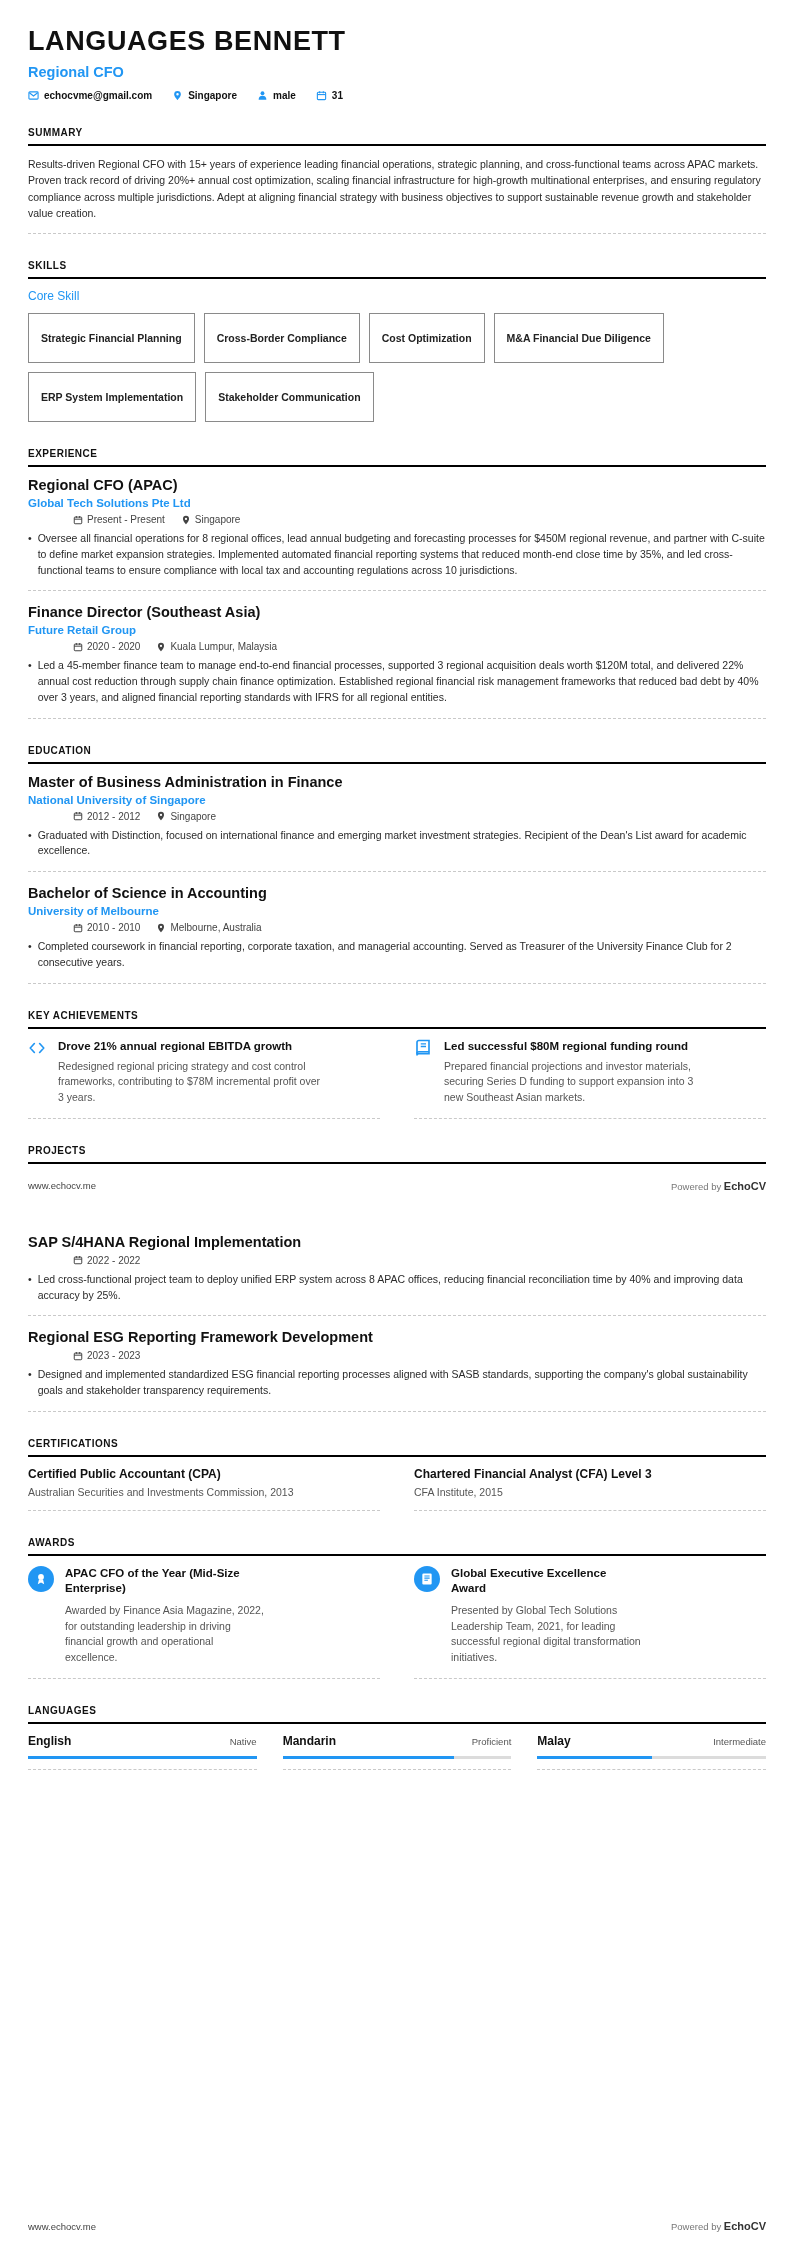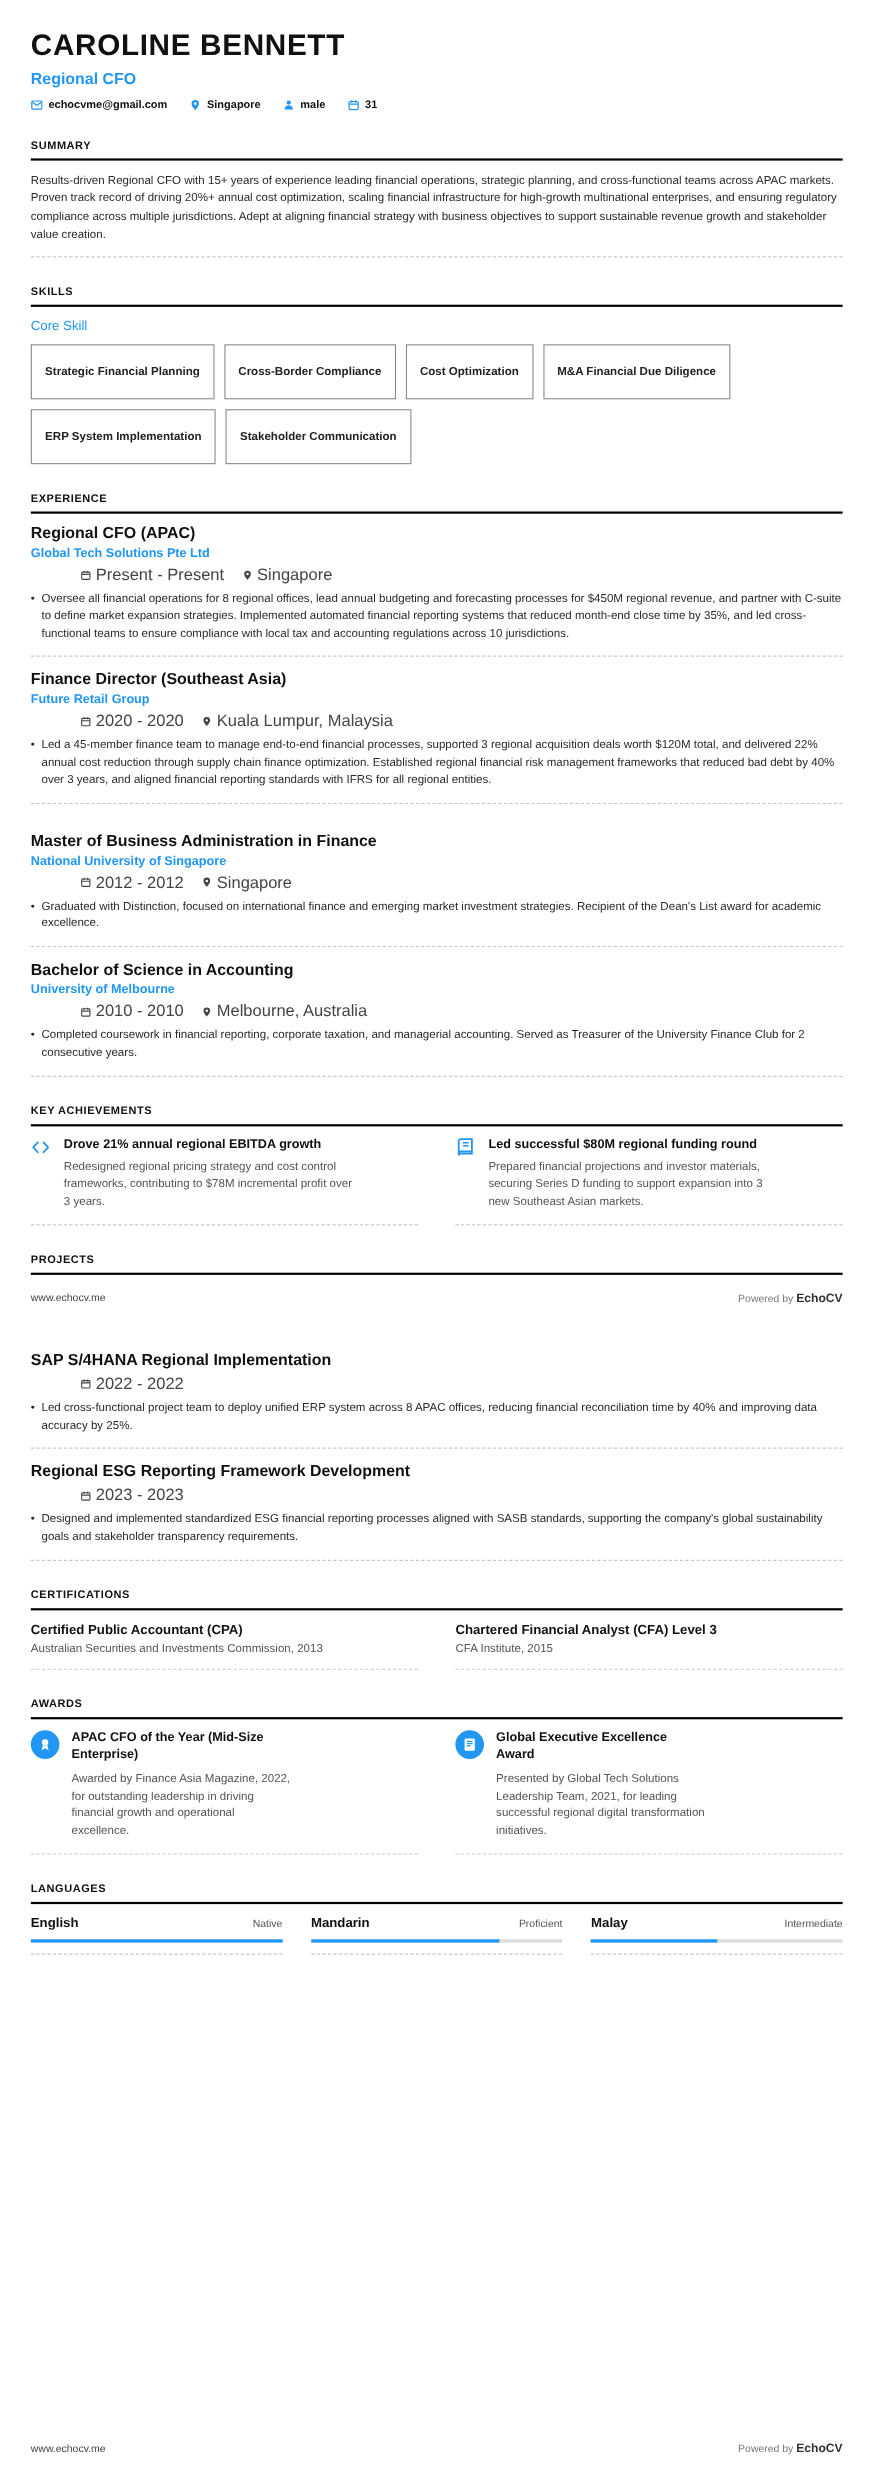--- a/index.html
+++ b/index.html
@@ -23,21 +23,21 @@
   .dashed { border-bottom:1px dashed #c9c9c9; padding-bottom:12px; }
 
   .group-label { font-size:12px; font-weight:400; color:var(--accent); }
   .chips { display:flex; flex-wrap:wrap; gap:9px; margin-top:10px; }
   .chip { border:1px solid #8a8a8a; padding:18px 12px; font-size:10.5px; font-weight:700; color:#222; background:#fff; }
 
   .item { margin-bottom:13px; }
   .item:last-child { margin-bottom:0; }
   .role { margin:0; font-size:14.5px; font-weight:800; color:#111; }
   .org { margin-top:4px; font-size:11.5px; font-weight:700; color:var(--accent); }
-  .meta { display:flex; align-items:center; gap:16px; margin-top:5px; font-size:15px; color:#444;padding-left:45px; }
+  .meta { display:flex; align-items:center; gap:16px; margin-top:5px; font-size:10px; color:#444;padding-left:45px; }
   .meta-part { display:flex; align-items:center; gap:4px; color:#444; }
   .bullets { margin-top:6px; }
   .bullet { display:flex; gap:6px; font-size:10.5px; line-height:1.5; color:#2a2a2a; }
   .bullet .dot { flex:none; }
 
   .two-col { display:grid; grid-template-columns:1fr 1fr; column-gap:34px; }
   .ach-item { display:flex; gap:10px; padding-bottom:12px; border-bottom:1px dashed #c9c9c9; }
   .ach-icon { flex:none; width:20px; height:20px; color:var(--accent); }
   .ach-icon svg { width:18px; height:18px; }
   .ach-title { font-size:11.5px; font-weight:800; color:#111; line-height:1.3; }
@@ -105,21 +105,21 @@
     <symbol id="i-cert" viewBox="0 0 24 24">
       <rect x="4" y="2.5" width="16" height="19" rx="2" fill="currentColor"></rect>
       <path d="M7.5 7h9M7.5 10.5h9M7.5 14h6" stroke="#2196f3" stroke-width="1.8"></path>
     </symbol>
   </defs>
 </svg>
 
 <div class="page">
 
   <header>
-    <h1 class="name">CAROLINE BENNETT</h1>
+    <h1 class="name">LANGUAGES BENNETT</h1>
     <div class="job-title">Regional CFO</div>
     <div class="contacts">
       <span class="contact">
         <span class="cicon">
             <svg class="ic">
               <use href="#i-mail"></use>
             </svg>
           </span>
         <span>echocvme@gmail.com</span>
       </span>
@@ -224,20 +224,21 @@
       <div class="bullets">
         <div class="bullet">
           <span class="dot">•</span>
           <span>Led a 45-member finance team to manage end-to-end financial processes, supported 3 regional acquisition deals worth $120M total, and delivered 22% annual cost reduction through supply chain finance optimization. Established regional financial risk management frameworks that reduced bad debt by 40% over 3 years, and aligned financial reporting standards with IFRS for all regional entities.</span>
         </div>
       </div>
     </article>
   </section>
 
   <section class="sec">
+    <h2 class="sec-h">EDUCATION</h2>
 
     <article class="item dashed">
       <h3 class="role">Master of Business Administration in Finance</h3>
       <div class="org">National University of Singapore</div>
       <div class="meta">
         <span class="meta-part">
           <span>
               <svg class="ic-sm">
                 <use href="#i-cal"></use>
               </svg>

